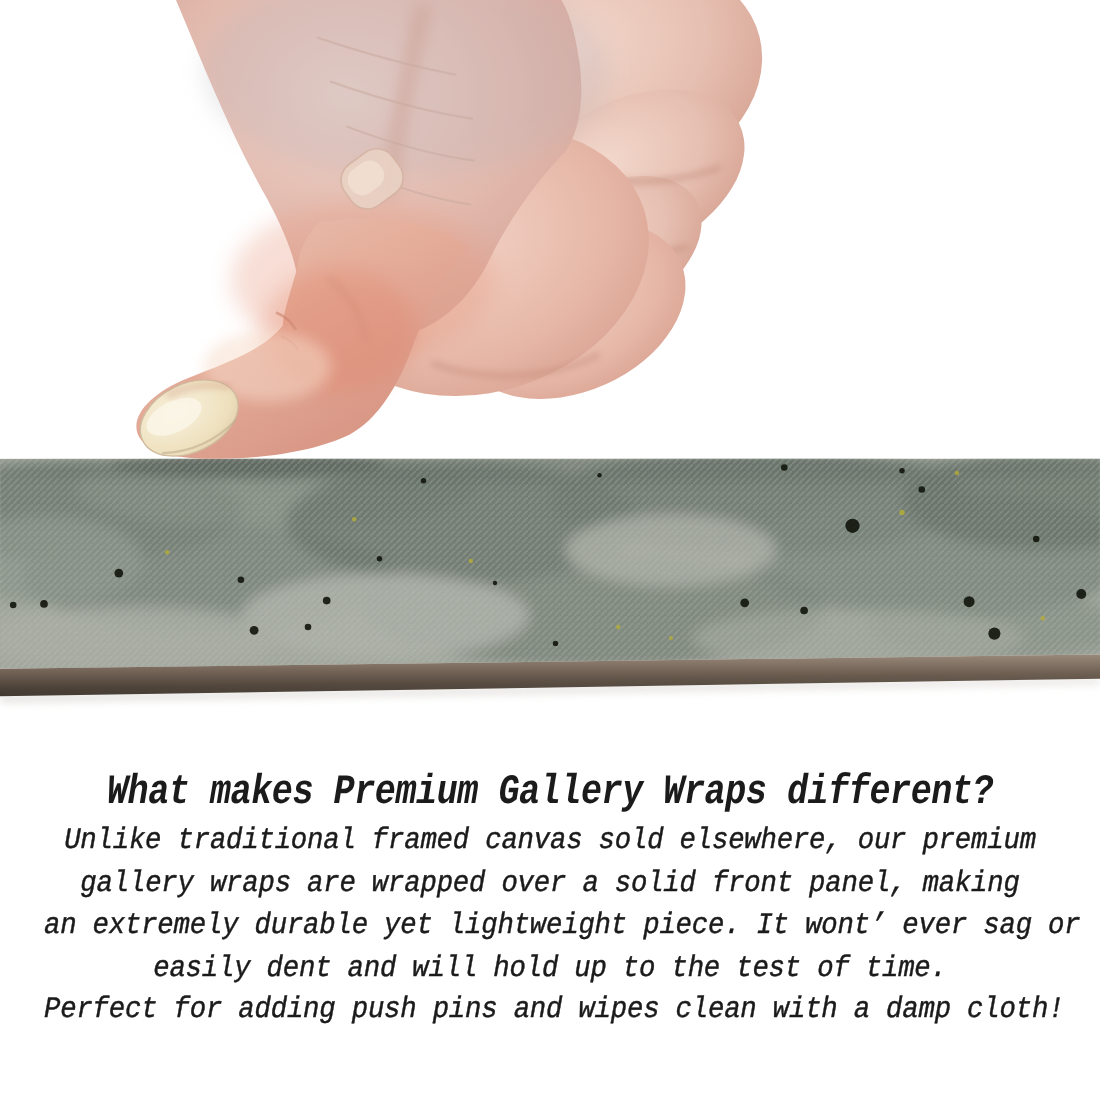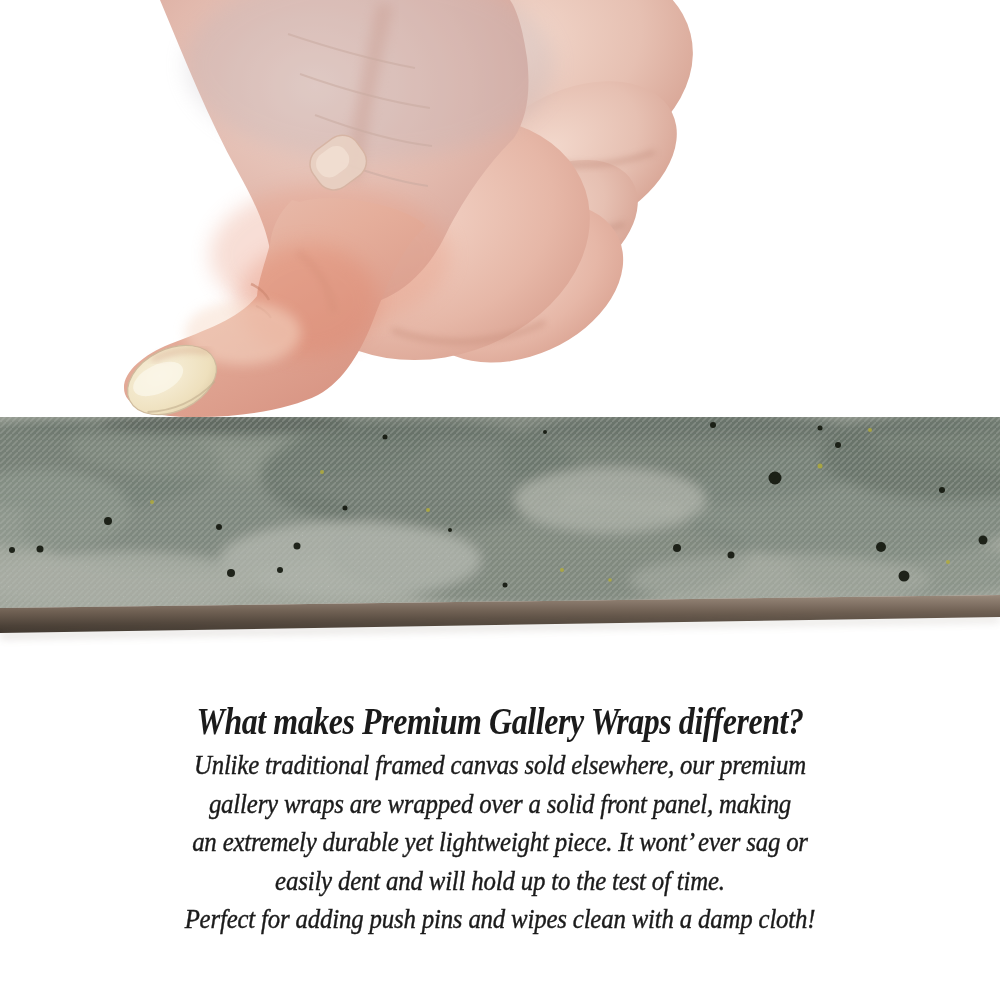--- a/index.html
+++ b/index.html
@@ -1,18 +1,18 @@
 <!DOCTYPE html>
 <html><head>
 <meta charset="utf-8">
 <style>
   html,body{margin:0;padding:0;background:#ffffff;}
   .stage{
     position:relative;width:1000px;height:988px;background:#ffffff;
-    overflow:hidden;font-family:Liberation Serif, serif;
+    overflow:hidden;font-family:Liberation Mono, monospace;
   }
   .hand-wrap{position:absolute;top:0;left:0;width:1000px;height:420px;z-index:2;}
   .canvas-wrap{position:absolute;top:410px;left:0;width:1000px;height:240px;z-index:1;}
   .hand-wrap svg,.canvas-wrap svg{display:block;width:100%;height:100%;}
   .copy{
     position:absolute;top:698px;left:0;width:1000px;text-align:center;
     font-style:italic;color:#1b1b1b;z-index:3;
   }
   .copy h2{
     margin:0 0 2px 0;font-size:38px;font-weight:700;line-height:46px;

